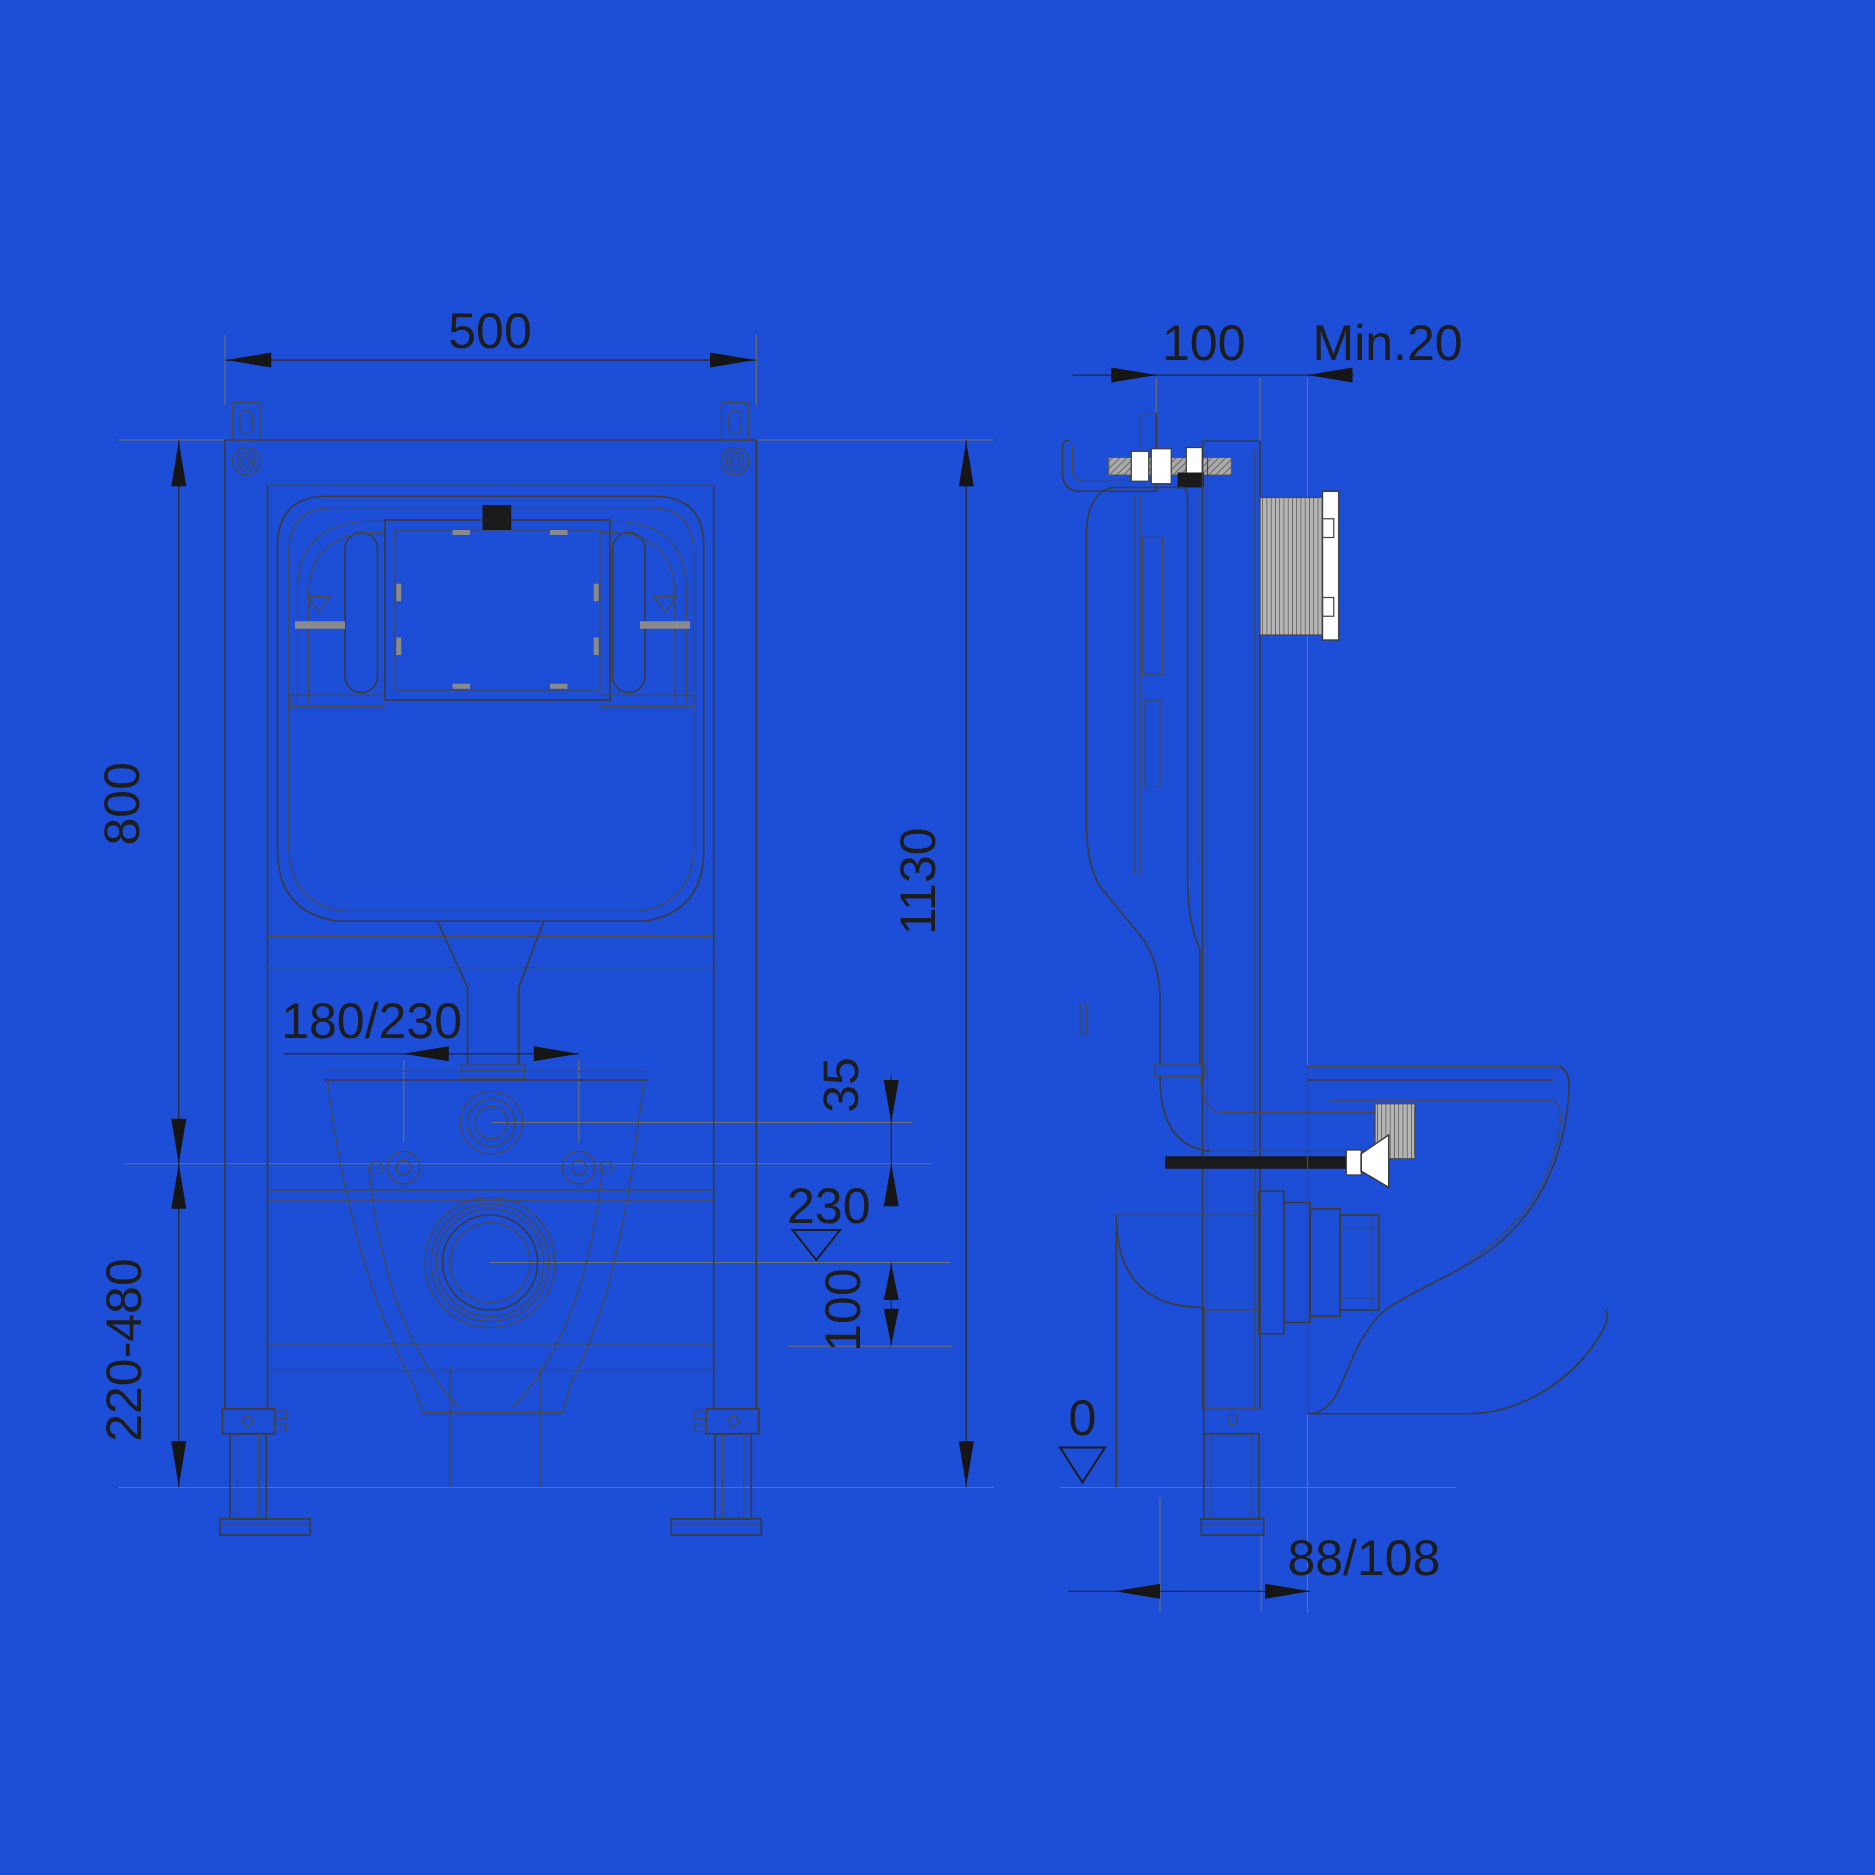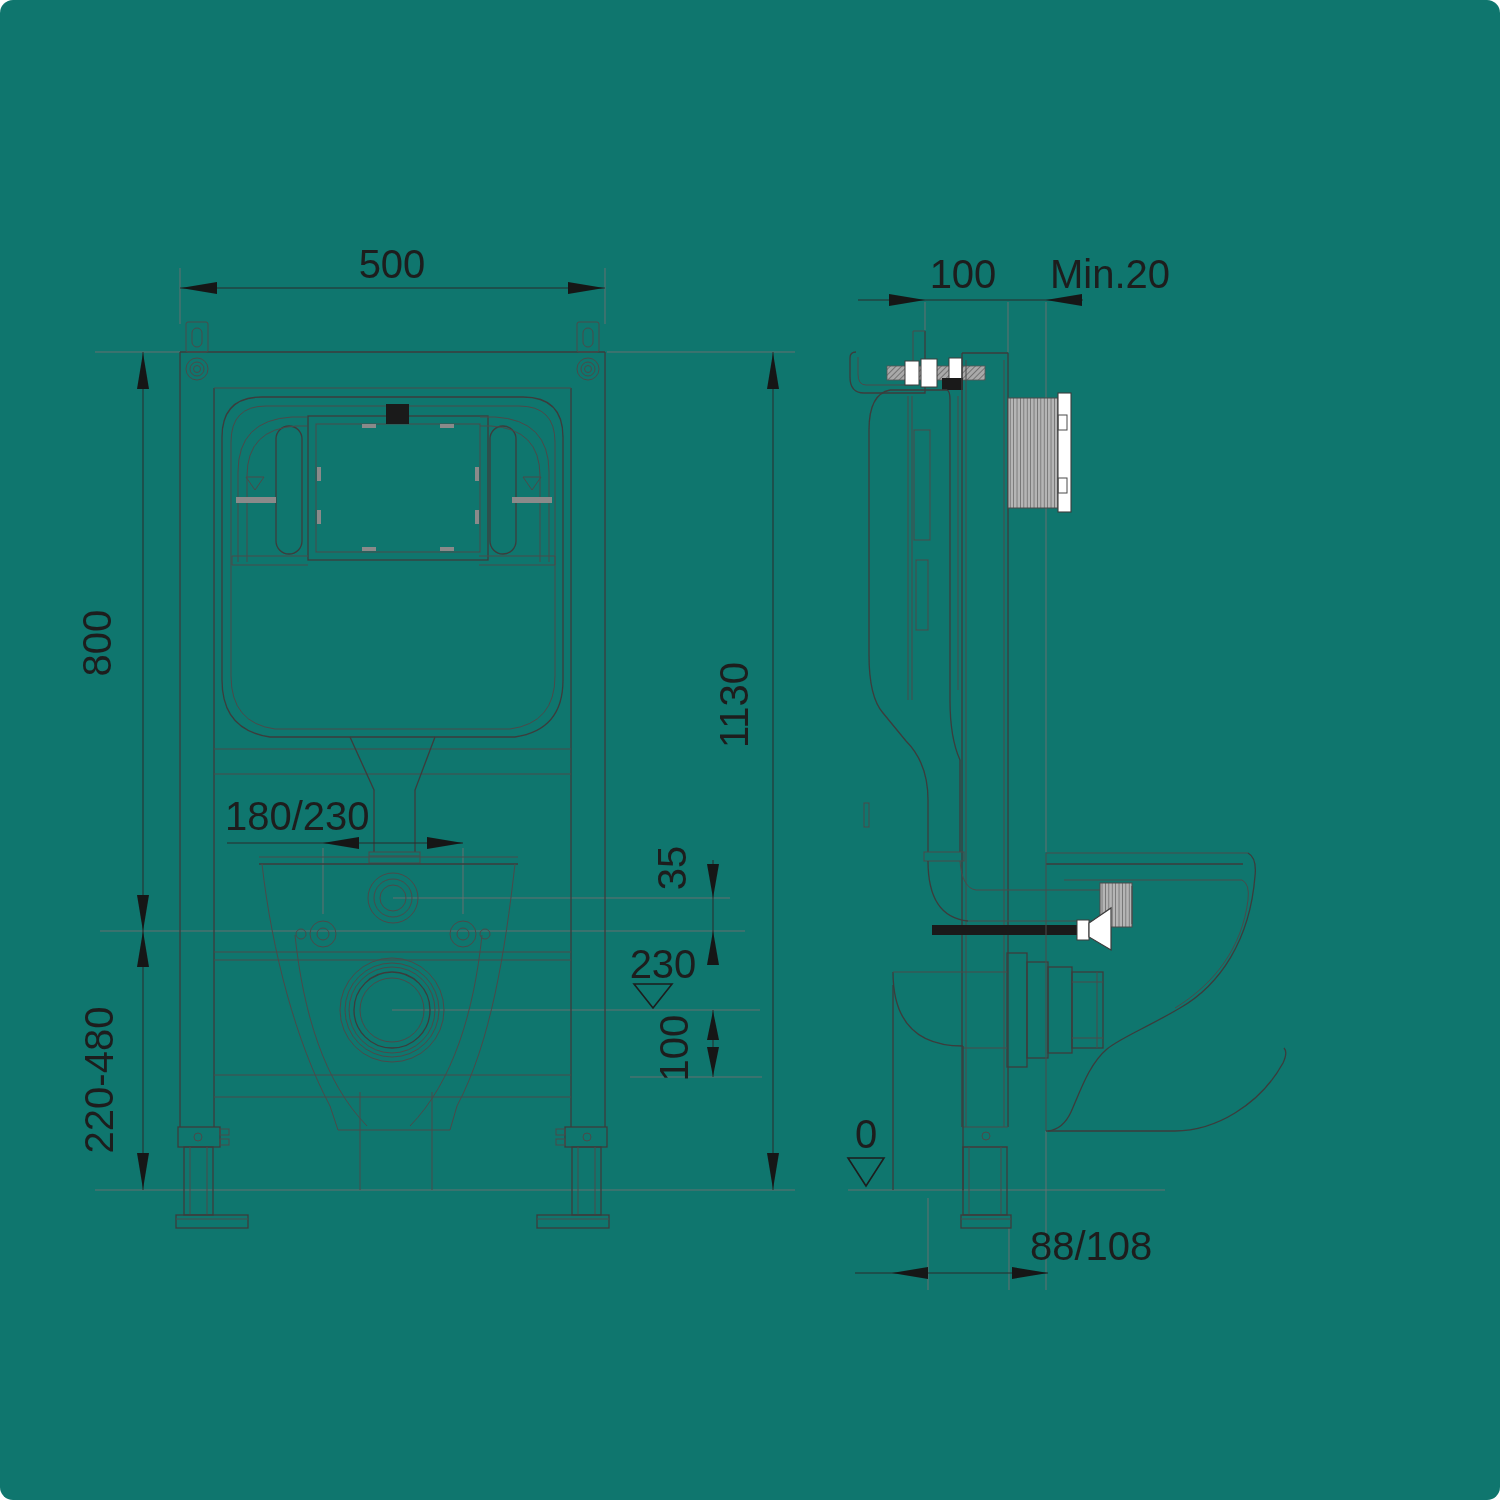--- a/index.html
+++ b/index.html
@@ -1,16 +1,16 @@
 <!DOCTYPE html>
 <html><head>
 <meta charset="utf-8">
 <style>
   html,body{margin:0;padding:0;background:#ffffff;}
-  .page{width:1500px;height:1500px;background:#0f766e;position:relative;overflow:hidden;border-radius:13px;}
+  .page{width:1500px;height:1500px;background:#1d4ed8;position:relative;overflow:hidden;}
   svg{display:block;}
   .dim{font-family:"Liberation Sans","DejaVu Sans",sans-serif;fill:#1d1d1d;font-size:40px;}
   .ln{stroke:#3c3c3c;stroke-width:1.3;fill:none;}
   .ln2{stroke:#4a4a4a;stroke-width:1;fill:none;}
   .thin{stroke:#707070;stroke-width:0.9;fill:none;}
   .dimln{stroke:#2a2a2a;stroke-width:1;fill:none;}
   .arrow{fill:#161616;stroke:none;}
   .lvl{stroke:#1d1d1d;stroke-width:1.6;fill:none;}
   .dark{fill:#1a1a1a;stroke:none;}
   .gbar{fill:#8a8a8a;stroke:none;}

